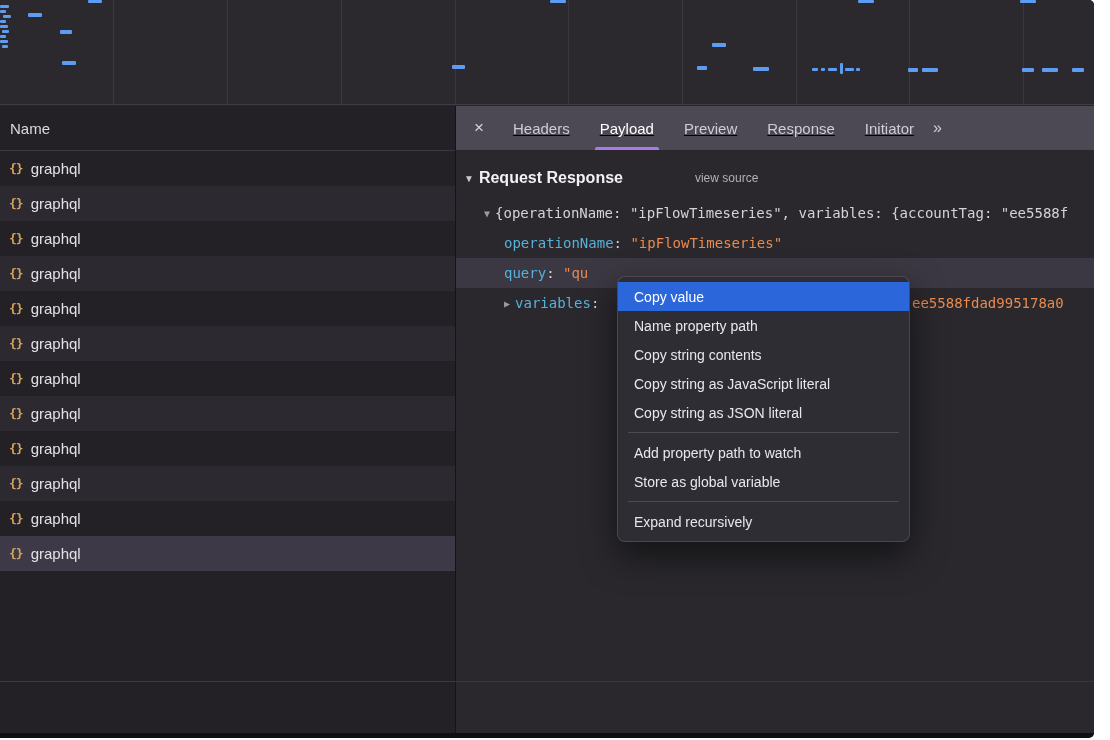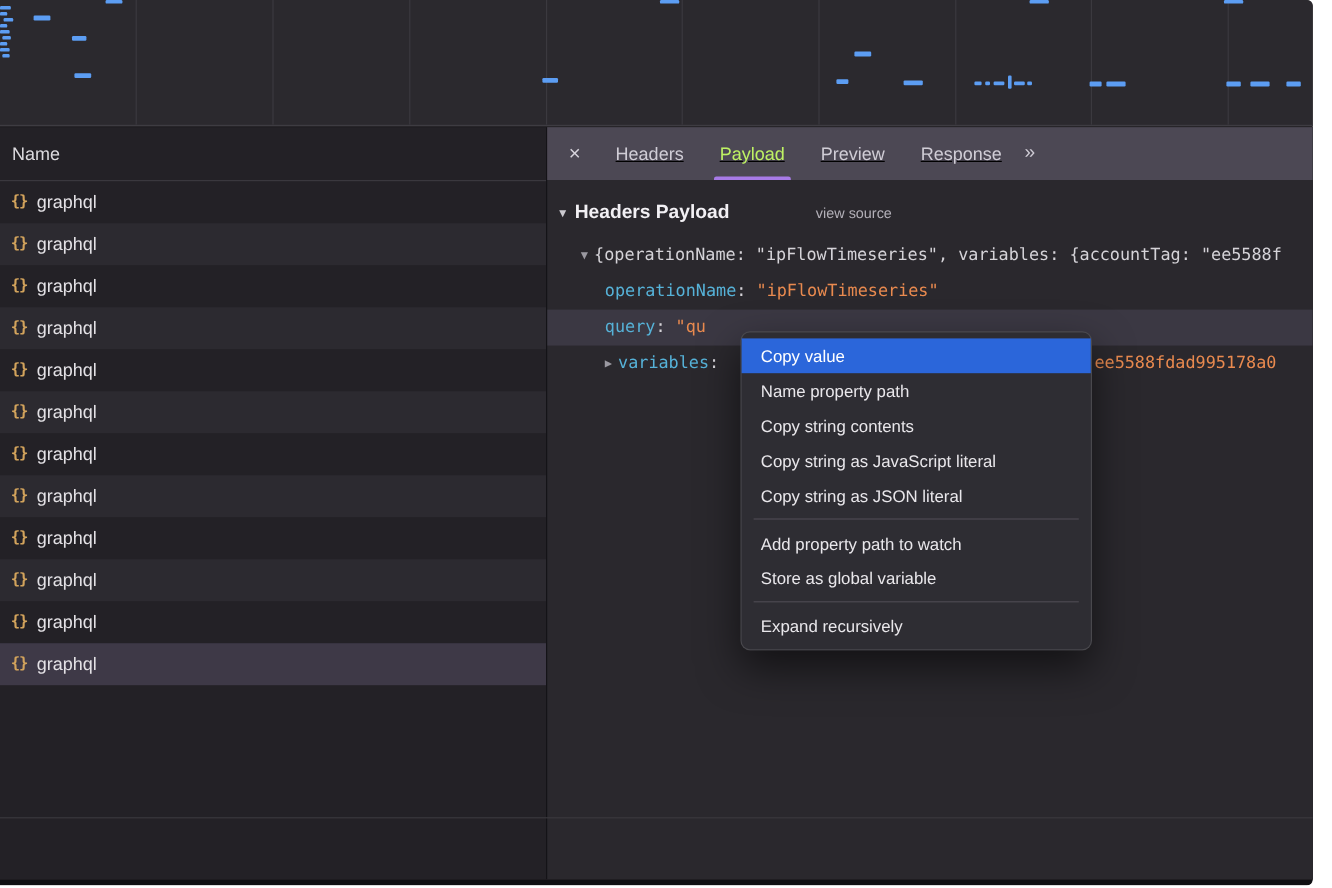--- a/index.html
+++ b/index.html
@@ -30,21 +30,21 @@
   .net-row.selected { background:#3e3947; }
   .net-icon { font-family:"DejaVu Sans Mono", monospace; font-size:13px; font-weight:bold;
               color:#d2a35c; margin-right:8px; letter-spacing:-1px; }
 
   
   .tabbar { height:44px; background:#4c4854; display:flex; align-items:center; padding-left:10px; }
   .tab-close { width:26px; text-align:center; font-size:17px; color:#d7d4dc; margin-right:6px; }
   .tabs-container { display:flex; height:100%;text-decoration:underline; }
   .tab { height:100%; display:flex; align-items:center; padding:0 15px; font-size:15px;
          color:#d0cdd6; position:relative; }
-  .tab.active { color:#bef264; }
+  .tab.active { color:#ffffff; }
   .tab.active::after { content:""; position:absolute; left:10px; right:10px; bottom:0;
                        height:3px; background:#a87be8; border-radius:2px 2px 0 0; }
   .tab-overflow { margin-left:4px; font-size:16px; color:#d0cdd6; }
 
   
   .payload { position:absolute; top:44px; left:0; right:0; bottom:0; overflow:hidden; }
   .section-row { display:flex; align-items:center; height:32px; margin-top:12px; padding-left:8px; }
   .caret { font-size:10px; color:#cbc9cf; margin-right:5px; }
   .caret.dim { color:#9b99a1; }
   .section-title { font-size:16px; font-weight:bold; color:#f2f0f4; }
@@ -176,28 +176,29 @@
     </div>
 
     <div class="right-panel">
       <div class="tabbar">
         <div class="tab-close">×</div>
         <div class="tabs-container" id="tabs">
             <div class="tab">Headers</div>
             <div class="tab active">Payload</div>
             <div class="tab">Preview</div>
             <div class="tab">Response</div>
+            <div class="tab">Initiator</div>
           </div>
         <div class="tab-overflow">»</div>
       </div>
 
       <div class="payload">
         <div class="section-row">
           <span class="caret">▼</span>
-          <span class="section-title">Headers Payload</span>
+          <span class="section-title">Request Response</span>
           <span class="view-source">view source</span>
         </div>
 
         <div class="tree">
           <div class="tree-row root">
             <span class="caret dim">▼</span>
             <span>{operationName: "ipFlowTimeseries", variables: {accountTag: "ee5588f</span>
           </div>
 
           <div class="tree-row child">

